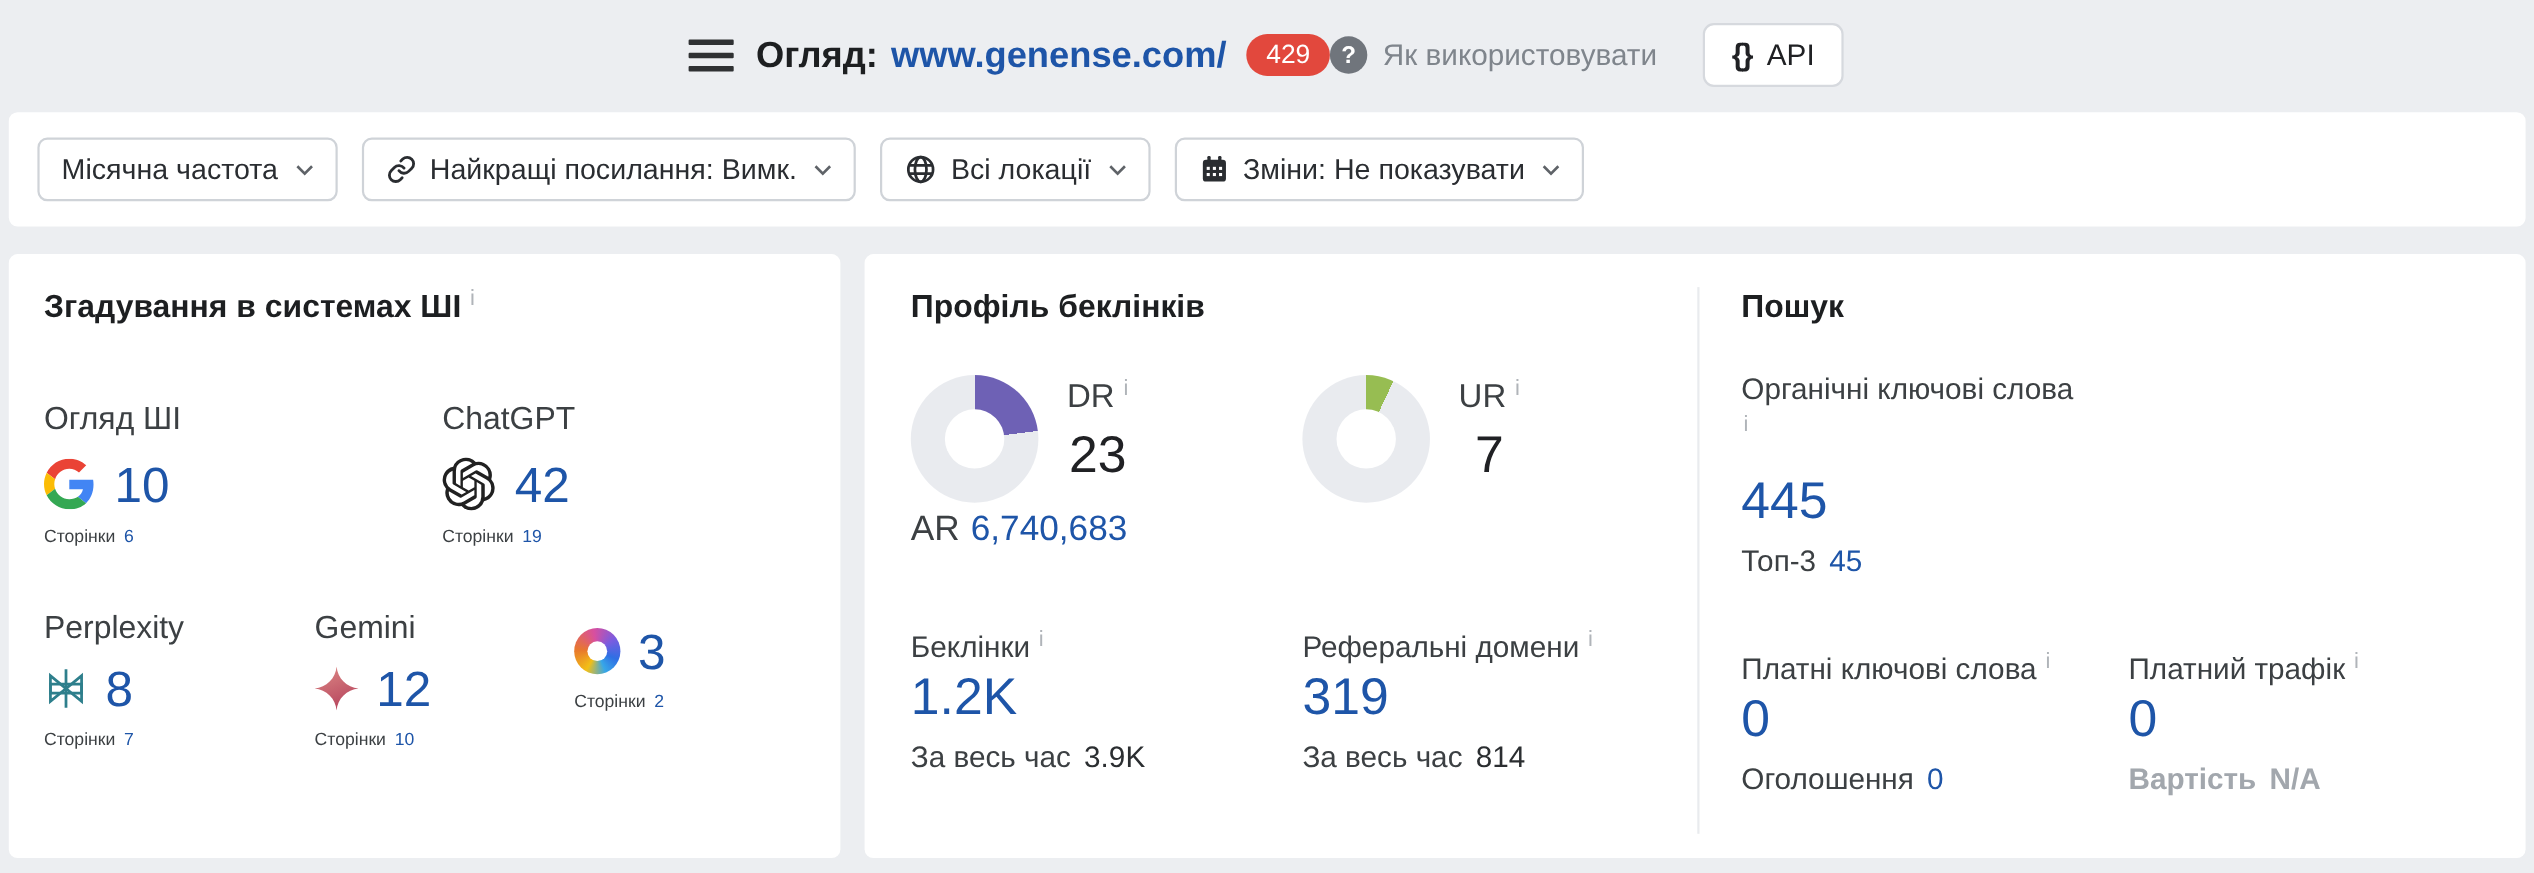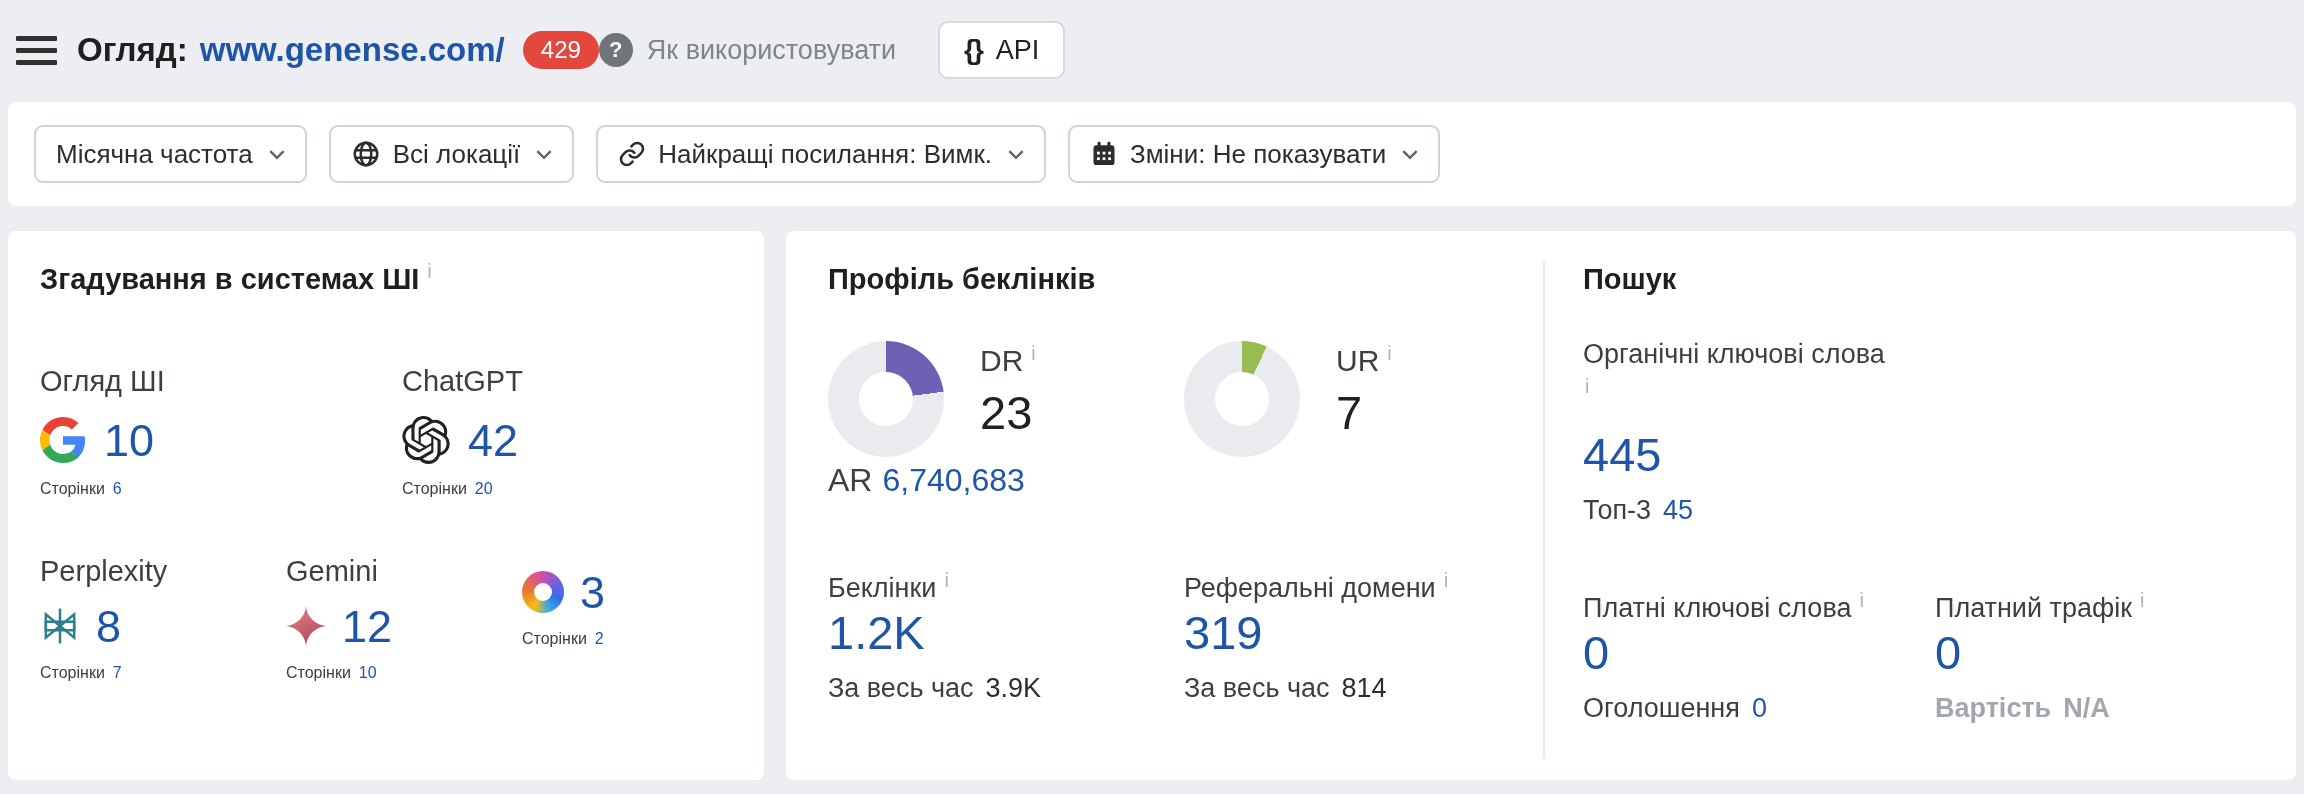--- a/index.html
+++ b/index.html
@@ -16,21 +16,21 @@
     --label:#3c4043;
     --muted:#a2a7ad;
     --badge:#e2483d;
     --border:#cfd3d8;
     --divider:#e9ebee;
   }
   .link { color: var(--blue); text-decoration: none; cursor: pointer; }
 
   
   .topbar{
-    height:100px; display:flex; align-items:center; justify-content:flex-start;
+    height:100px; display:flex; align-items:center; justify-content:center;
     padding:0 18px 0 16px;
   }
   .topbar-left{ display:flex; align-items:center; }
   .hamburger{ width:41px; cursor:pointer; margin-right:20px; }
   .hamburger span{ display:block; height:5px; background:#2f3133; border-radius:1px; margin:7px 0; }
   .page-title{ display:flex; align-items:center; font-size:33px; font-weight:700; color:var(--ink); }
   .page-title .domain{ margin-left:12px; font-weight:700; }
   .badge{
     margin-left:18px; background:var(--badge); color:#fff; font-size:24px; font-weight:400;
     padding:6px 18px; border-radius:20px; line-height:1.1;
@@ -80,21 +80,21 @@
   .ai-value{ font-size:45px; line-height:1; }
   .pages{ margin-top:14px; font-size:16px; color:var(--label); }
   .pages .link{ margin-left:8px; }
 
   .card-main{ flex:1; display:flex; padding:30px 0 0 0; }
   .backlinks{ width:757px; padding:0 0 0 42px; flex:none; }
   .vdivider{ width:2px; background:var(--divider); margin:0 0 22px 0; }
   .search{ flex:1; padding:0 0 0 38px; }
 
   .donut-row{ display:flex; margin-top:44px; }
-  .donut-group{ width:356px; display:flex; gap:36px; }
+  .donut-group{ width:356px; display:flex; gap:26px;text-align:center; }
   .donut{ width:116px; height:116px; border-radius:50%; position:relative; flex:none; }
   .donut::after{ content:""; position:absolute; inset:31px; background:#fff; border-radius:50%; }
   .donut-info{ padding-top:2px; }
   .rating-label{ font-size:30px; color:var(--label); line-height:36px; }
   .rating-value{ font-size:47px; color:#202124; margin-top:8px; line-height:1.1; }
   .ar-line{ margin-top:6px; font-size:32px; line-height:34px; color:var(--label); }
   .ar-line .link{ margin-left:10px; }
 
   .metric-row{ display:flex; margin-top:74px; }
   .metric{ width:356px; }
@@ -149,37 +149,37 @@
 <div class="filterbar">
 
   <button class="filter-btn">
     <span>Місячна частота</span>
     <svg class="chev" width="16" height="11" viewBox="0 0 12 8">
         <path d="M1 1.5 6 6.5 11 1.5" fill="none" stroke="#5f6368" stroke-width="1.8"></path>
       </svg>
   </button>
 
   <button class="filter-btn">
+    <svg class="mono" width="28" height="28" viewBox="0 0 24 24" fill="none" stroke="#2a2d31" stroke-width="2.2" stroke-linecap="round">
+      <path d="M10 13a5 5 0 0 0 7.54.54l2.5-2.5a5 5 0 0 0-7.07-7.07l-1.5 1.49"></path>
+      <path d="M14 11a5 5 0 0 0-7.54-.54l-2.5 2.5a5 5 0 0 0 7.07 7.07l1.49-1.49"></path>
+    </svg>
+    <span>Найкращі посилання: Вимк.</span>
+    <svg class="chev" width="16" height="11" viewBox="0 0 12 8">
+        <path d="M1 1.5 6 6.5 11 1.5" fill="none" stroke="#5f6368" stroke-width="1.8"></path>
+      </svg>
+  </button>
+
+  <button class="filter-btn">
     <svg class="mono" width="30" height="30" viewBox="0 0 24 24" fill="none" stroke="#2a2d31" stroke-width="2">
       <circle cx="12" cy="12" r="9"></circle>
         <ellipse cx="12" cy="12" rx="4.2" ry="9"></ellipse>
         <path d="M3.6 9h16.8M3.6 15h16.8"></path>
     </svg>
     <span>Всі локації</span>
-    <svg class="chev" width="16" height="11" viewBox="0 0 12 8">
-        <path d="M1 1.5 6 6.5 11 1.5" fill="none" stroke="#5f6368" stroke-width="1.8"></path>
-      </svg>
-  </button>
-
-  <button class="filter-btn">
-    <svg class="mono" width="28" height="28" viewBox="0 0 24 24" fill="none" stroke="#2a2d31" stroke-width="2.2" stroke-linecap="round">
-      <path d="M10 13a5 5 0 0 0 7.54.54l2.5-2.5a5 5 0 0 0-7.07-7.07l-1.5 1.49"></path>
-      <path d="M14 11a5 5 0 0 0-7.54-.54l-2.5 2.5a5 5 0 0 0 7.07 7.07l1.49-1.49"></path>
-    </svg>
-    <span>Найкращі посилання: Вимк.</span>
     <svg class="chev" width="16" height="11" viewBox="0 0 12 8">
         <path d="M1 1.5 6 6.5 11 1.5" fill="none" stroke="#5f6368" stroke-width="1.8"></path>
       </svg>
   </button>
 
   <button class="filter-btn">
     <svg class="mono" width="28" height="28" viewBox="0 0 24 24">
       <rect x="3" y="4.5" width="18" height="17" rx="2.5" fill="#2a2d31"></rect>
       <rect x="6.5" y="1.5" width="2.6" height="5" rx="1" fill="#2a2d31"></rect>
       <rect x="14.9" y="1.5" width="2.6" height="5" rx="1" fill="#2a2d31"></rect>
@@ -224,21 +224,21 @@
 
       <div class="ai-item1">
         <div class="ai-label">ChatGPT</div>
         <div class="ai-value-row">
           <svg class="openai-icon" width="48" height="48" viewBox="0 0 24 24" fill="#212121">
             <path d="M22.2819 9.8211a5.9847 5.9847 0 0 0-.5157-4.9108 6.0462 6.0462 0 0 0-6.5098-2.9A6.0651 6.0651 0 0 0 4.9807 4.1818a5.9847 5.9847 0 0 0-3.9977 2.9 6.0462 6.0462 0 0 0 .7427 7.0966 5.98 5.98 0 0 0 .511 4.9107 6.051 6.051 0 0 0 6.5146 2.9001A5.9847 5.9847 0 0 0 13.2599 24a6.0557 6.0557 0 0 0 5.7718-4.2058 5.9894 5.9894 0 0 0 3.9977-2.9001 6.0557 6.0557 0 0 0-.7475-7.073zm-9.022 12.6081a4.4755 4.4755 0 0 1-2.8764-1.0408l.1419-.0804 4.7783-2.7582a.7948.7948 0 0 0 .3927-.6813v-6.7226l2.02 1.1686a.071.071 0 0 1 .038.0615v5.5826a4.504 4.504 0 0 1-4.4945 4.4706zm-9.6607-4.1254a4.4708 4.4708 0 0 1-.5346-3.0137l.142.0852 4.783 2.7582a.7712.7712 0 0 0 .7806 0l5.8428-3.3685v2.3324a.0804.0804 0 0 1-.0332.0615L9.74 19.9502a4.4992 4.4992 0 0 1-6.1408-1.6464zM2.3408 7.8956a4.485 4.485 0 0 1 2.3655-1.9728V11.6a.7664.7664 0 0 0 .3879.6765l5.8144 3.3543-2.0201 1.1685a.0757.0757 0 0 1-.071 0l-4.8303-2.7865A4.504 4.504 0 0 1 2.3408 7.8956zm16.5963 3.8558L13.1038 8.364 15.1192 7.2a.0757.0757 0 0 1 .071 0l4.8303 2.7913a4.4944 4.4944 0 0 1-.6765 8.1042v-5.6772a.79.79 0 0 0-.407-.6769zm2.0107-3.0231l-.142-.0852-4.7735-2.7818a.7759.7759 0 0 0-.7854 0L9.409 9.2297V6.8974a.0662.0662 0 0 1 .0284-.0615l4.8303-2.7866a4.4992 4.4992 0 0 1 6.6802 4.66zM8.3065 12.863l-2.02-1.1638a.0804.0804 0 0 1-.038-.0567V6.0742a4.4992 4.4992 0 0 1 7.3757-3.4537l-.142.0805L8.704 5.459a.7948.7948 0 0 0-.3927.6813zm1.0976-2.3654l2.602-1.4998 2.6069 1.4998v2.9994l-2.5974 1.4997-2.6067-1.4997z"></path>
           </svg>
           <a class="ai-value link">42</a>
         </div>
         <div class="pages">
-          <span>Сторінки</span><a class="link">20</a>
+          <span>Сторінки</span><a class="link">19</a>
         </div>
       </div>
     </div>
 
     <div class="ai-row ai-row2">
       <div class="ai-item2a">
         <div class="ai-label">Perplexity</div>
         <div class="ai-value-row small">
           <svg class="perplexity-icon" width="40" height="40" viewBox="0 0 24 24" fill="none" stroke="#2e7f8c" stroke-width="1.5">
             <path d="M12 1.5v21"></path>

